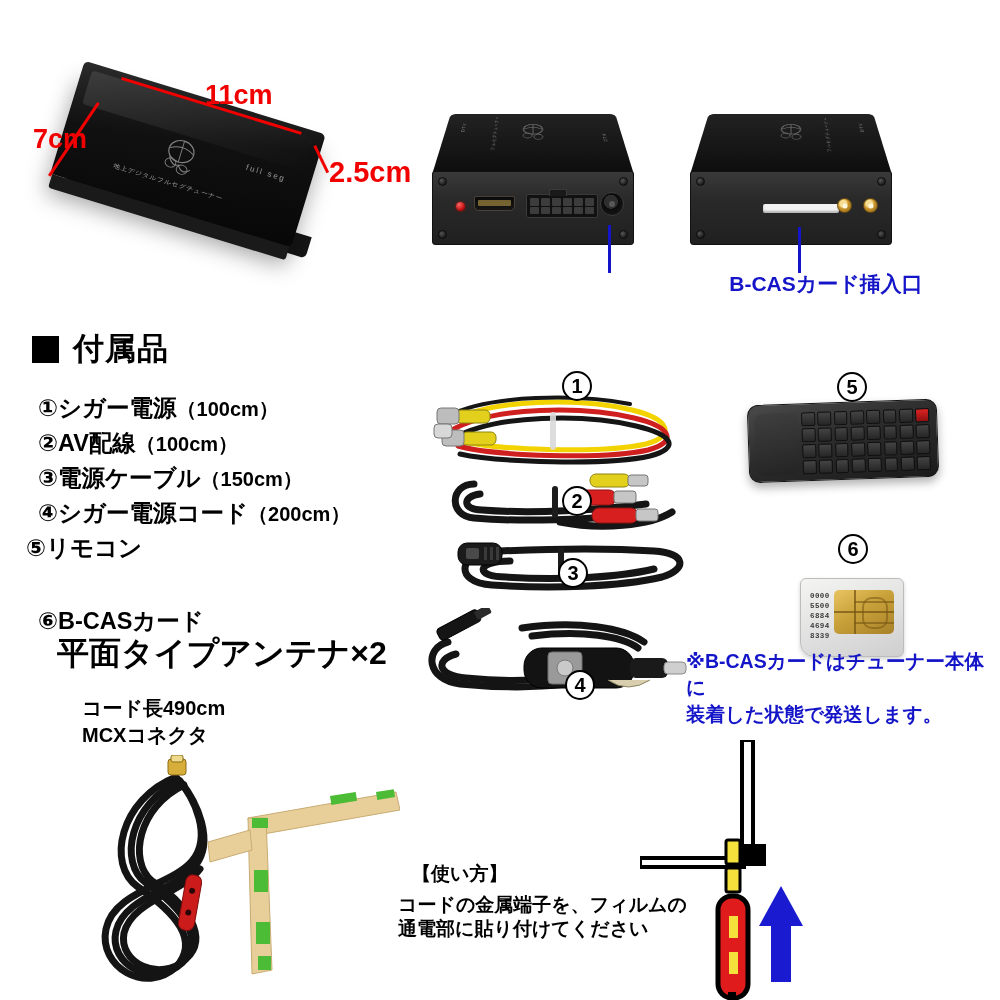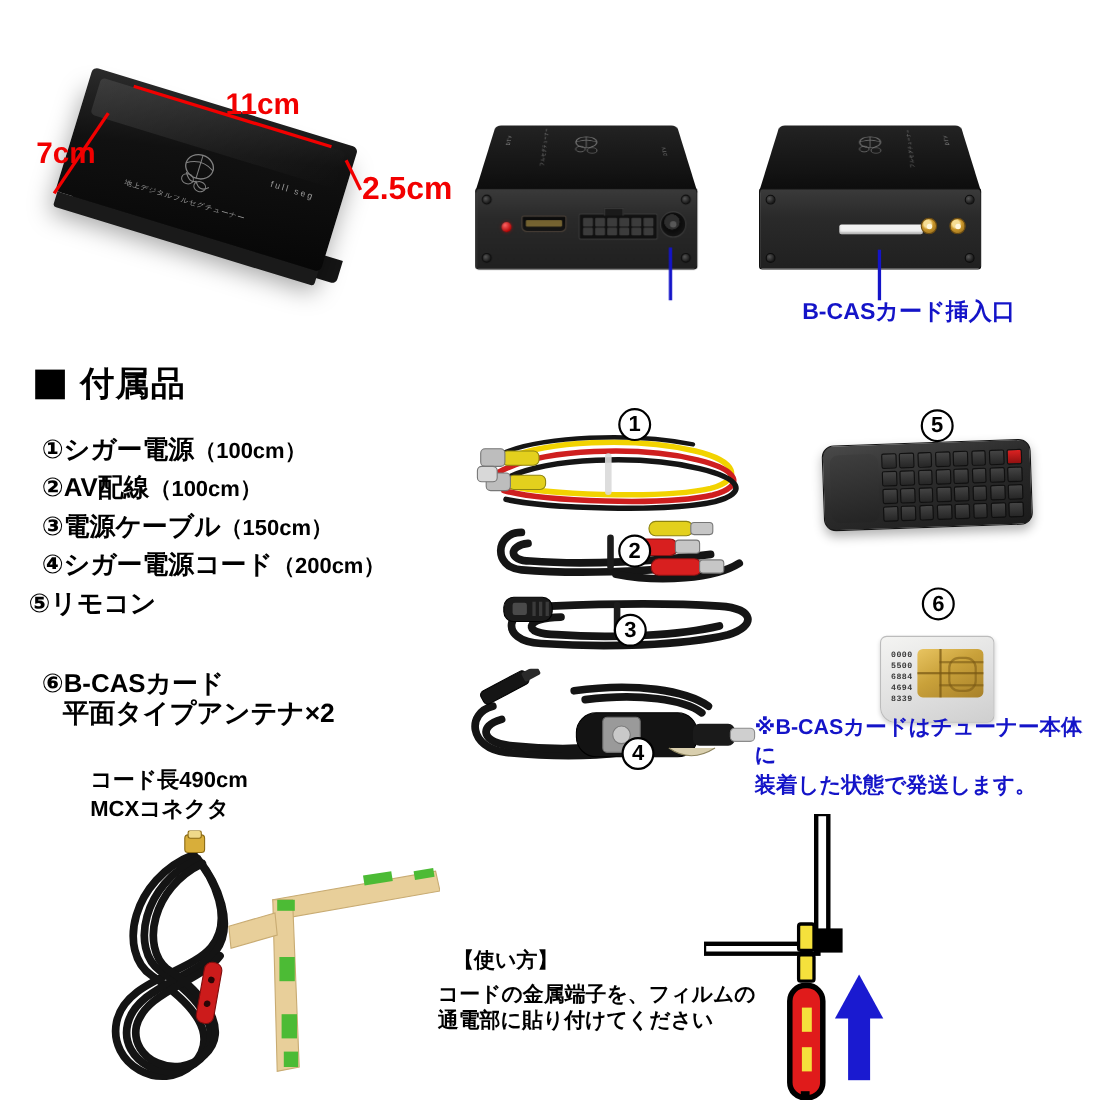--- a/index.html
+++ b/index.html
@@ -31,21 +31,21 @@
   
   .txt { position: absolute; color: #000; white-space: nowrap; }
 
   .acc-item {
     font-size: 23.5px;
     font-weight: bold;
     letter-spacing: 0px;
   }
   .acc-item .len { font-size: 20px; }
 
-  .ant-title { font-size: 24px; font-weight: bold; text-align: center; }
+  .ant-title { font-size: 32px; font-weight: bold; text-align: center; }
   .ant-spec { font-size: 20px; font-weight: bold; }
 
   .blue-label {
     position: absolute;
     color: #1414c8;
     font-weight: bold;
     text-align: center;
     line-height: 1.12;
     white-space: pre-line;
   }

